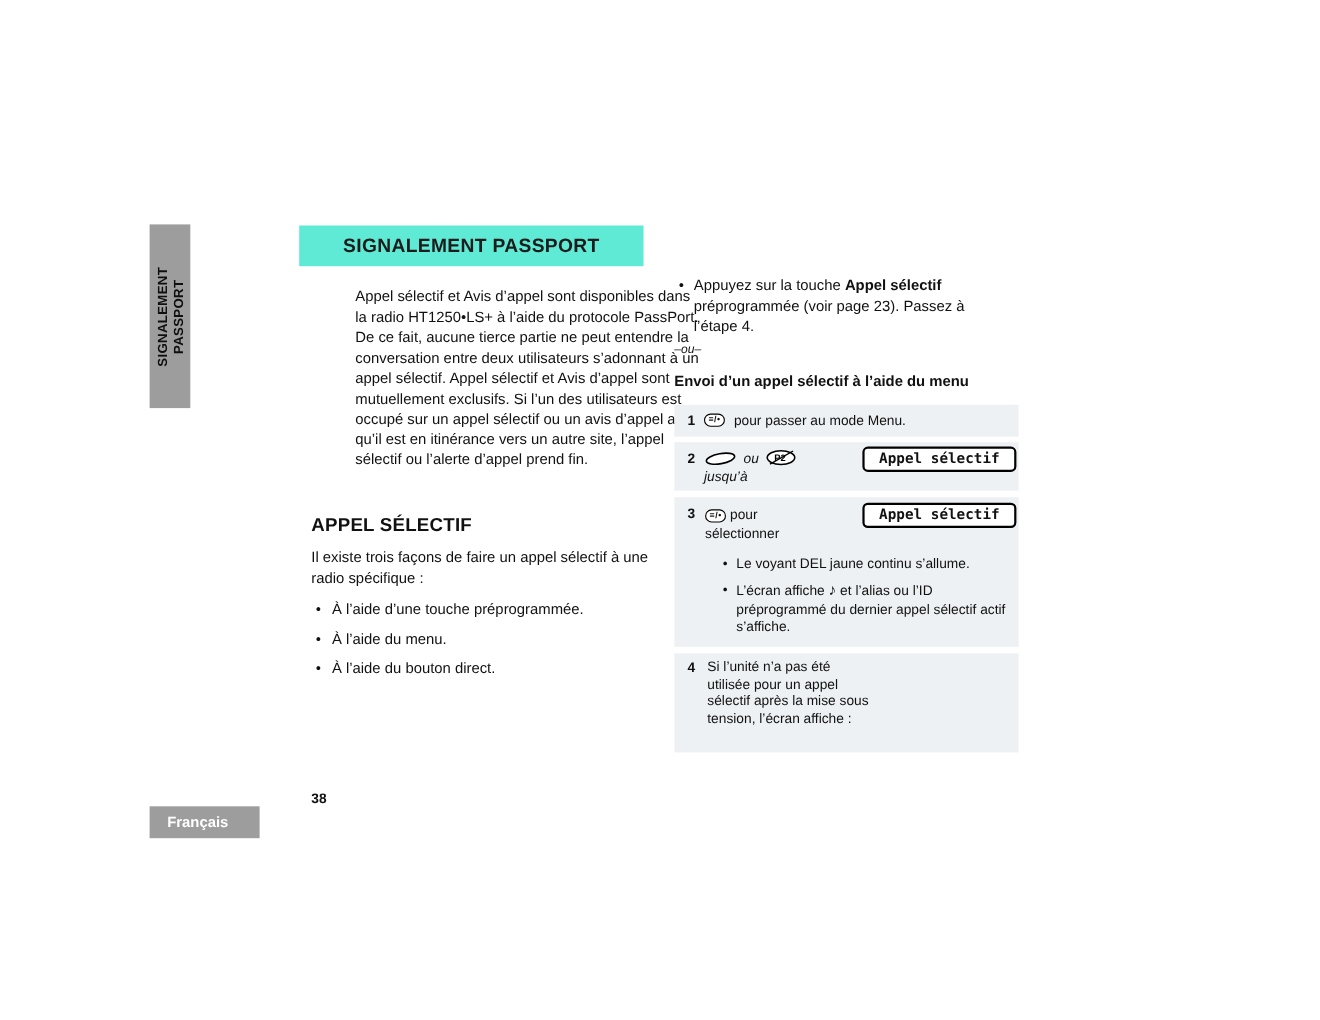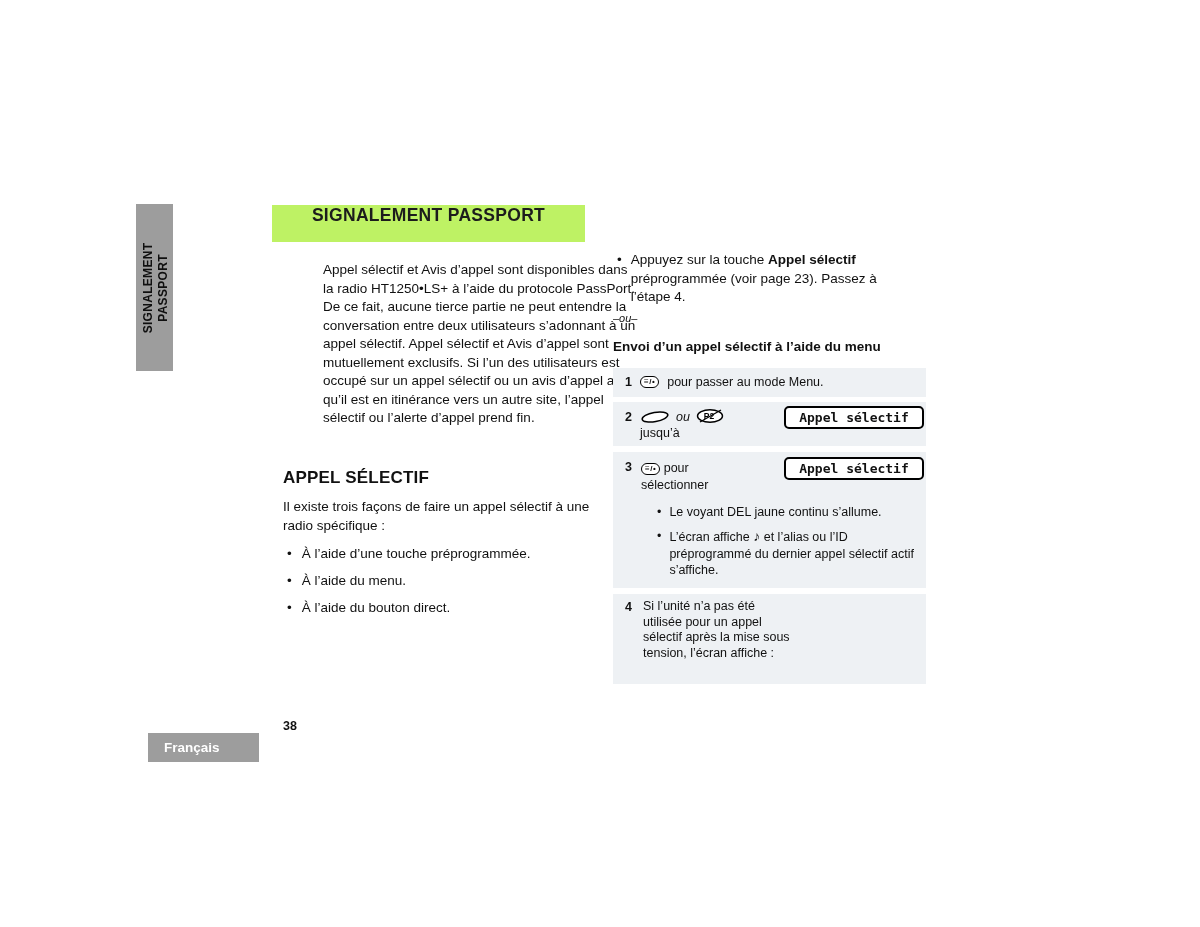--- a/index.html
+++ b/index.html
@@ -14,34 +14,34 @@
   .side-tab-inner {
     position:absolute; left:50%; top:50%; width:167px;
     transform:translate(-50%,-50%) rotate(-90deg);
     text-align:center; font-size:12px; font-weight:bold; line-height:14.5px;
     color:#0f0f0f; letter-spacing:0.3px; white-space:pre-line;
   }
 
   
   .title-bar {
     position:absolute; left:272px; top:205px; width:313px; height:37px;
-    background:#bef264; display:flex; justify-content:center;
+    background:#5eead4; display:flex; align-items:center; justify-content:center;
     font-size:17.5px; font-weight:bold; color:#1c1c1c; letter-spacing:0.3px;
   }
   .intro { position:absolute; left:283px; top:261px; width:313px; font-size:13.5px; line-height:18.5px;margin-left:40px; }
   .sec-heading { position:absolute; left:283px; top:468px; font-size:17px; font-weight:bold; letter-spacing:0.2px; }
   .sec-intro { position:absolute; left:283px; top:498px; width:312px; font-size:13.5px; line-height:18.5px; }
   .bullet-list { position:absolute; left:287px; top:545px; width:305px; }
   .bullet-item { display:flex; gap:10px; font-size:13.5px; line-height:18px; margin-bottom:9px; }
   .bullet-marker { flex:0 0 auto; }
 
   .page-number { position:absolute; left:283px; top:719px; font-size:12.5px; font-weight:bold; }
   .lang-box {
-    position:absolute; left:136px; top:733px; width:111px; height:29px; background:#9d9d9d;
-    color:#ffffff; font-weight:bold; font-size:13.5px; display:flex; align-items:center; padding-left:16px;margin-left:12px;
+    position:absolute; left:136px; top:733px; width:100px; height:29px; background:#9d9d9d;
+    color:#ffffff; font-weight:bold; font-size:13.5px; display:flex; align-items:center; padding-left:16px;
   }
 
   
   .r-heading1 { position:absolute; left:613px; top:202px; width:292px; font-size:13.5px; font-weight:bold; line-height:19px; }
   .r-bullet1 { position:absolute; left:617px; top:251px; width:300px; display:flex; gap:9px; font-size:13.5px; line-height:18.5px; }
   .r-bullet1-text { width:282px; }
   .ou-sep { position:absolute; left:613px; top:312px; font-size:11px; font-style:italic; }
   .r-heading2 { position:absolute; left:613px; top:339px; width:313px; font-size:13.5px; font-weight:bold; }
 
   .steps { position:absolute; left:613px; top:368px; width:313px; font-size:12.5px; }
@@ -57,21 +57,21 @@
   .row4 .step-num { top:6px; }
 
   .btn-icon {
     display:inline-block; border:1.4px solid #000; border-radius:7px;
     font-size:8px; line-height:10px; padding:0 3px; background:#fff; vertical-align:middle;
     font-weight:bold; letter-spacing:0.5px;
   }
   .row1-line { position:absolute; left:27px; top:7px; display:flex; align-items:center; gap:8px; }
   .row2-icons { position:absolute; left:27px; top:6px; display:flex; align-items:flex-end; gap:6px; }
   .or-label { font-style:italic; }
-  .row2-text { position:absolute; left:27px; top:24px; }
+  .row2-text { position:absolute; left:27px; top:24px;font-style:italic; }
   .row3-main { position:absolute; left:28px; top:8px; width:112px; line-height:16.5px; }
   .row3-bullets { position:absolute; left:44px; top:52px; width:266px; }
   .sub-bullet { display:flex; gap:8px; line-height:16.8px; margin-bottom:7px; }
   .row4-text { position:absolute; left:30px; top:5px; width:150px; line-height:15.6px; }
 
   .lcd-box {
     position:absolute; left:171px; background:#ffffff; border:2px solid #000; border-radius:5px;
     width:140px; font-family:"DejaVu Sans Mono", monospace; font-weight:bold; font-size:13px;
     display:flex; flex-direction:column; justify-content:center;
   }

